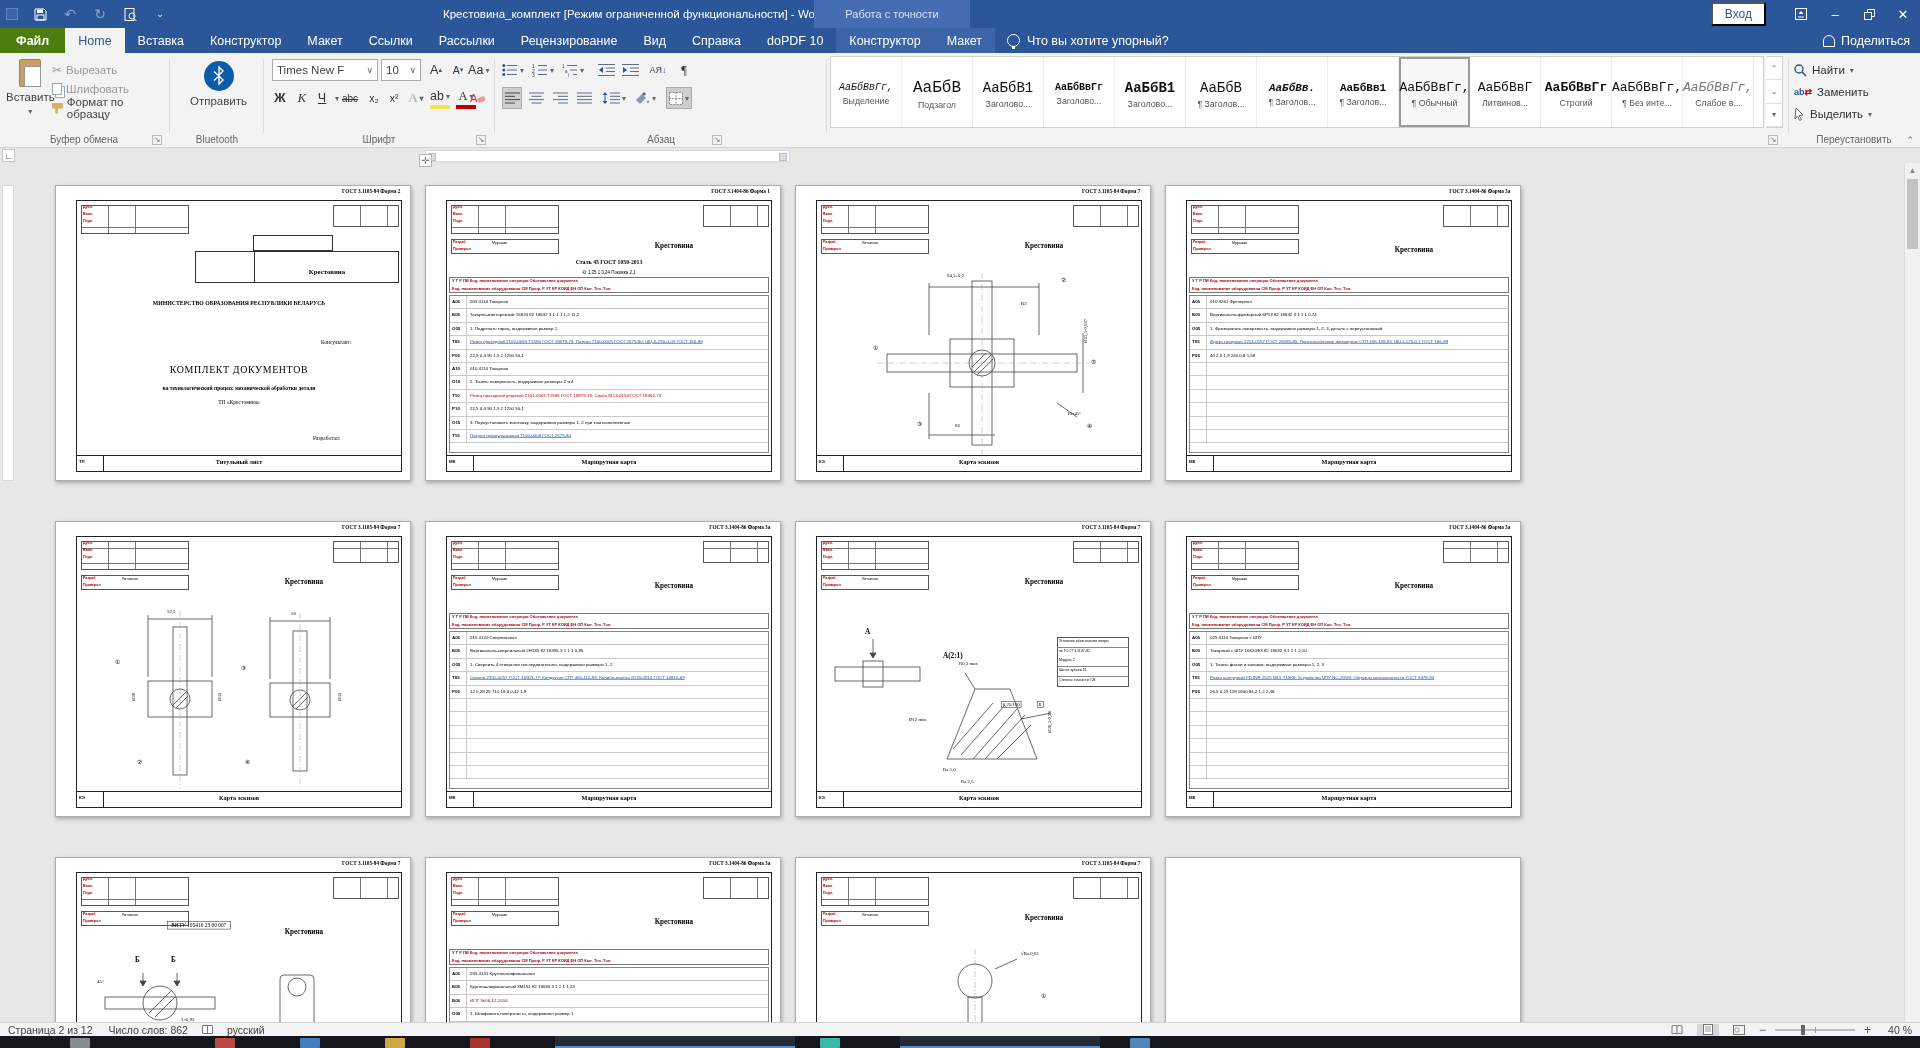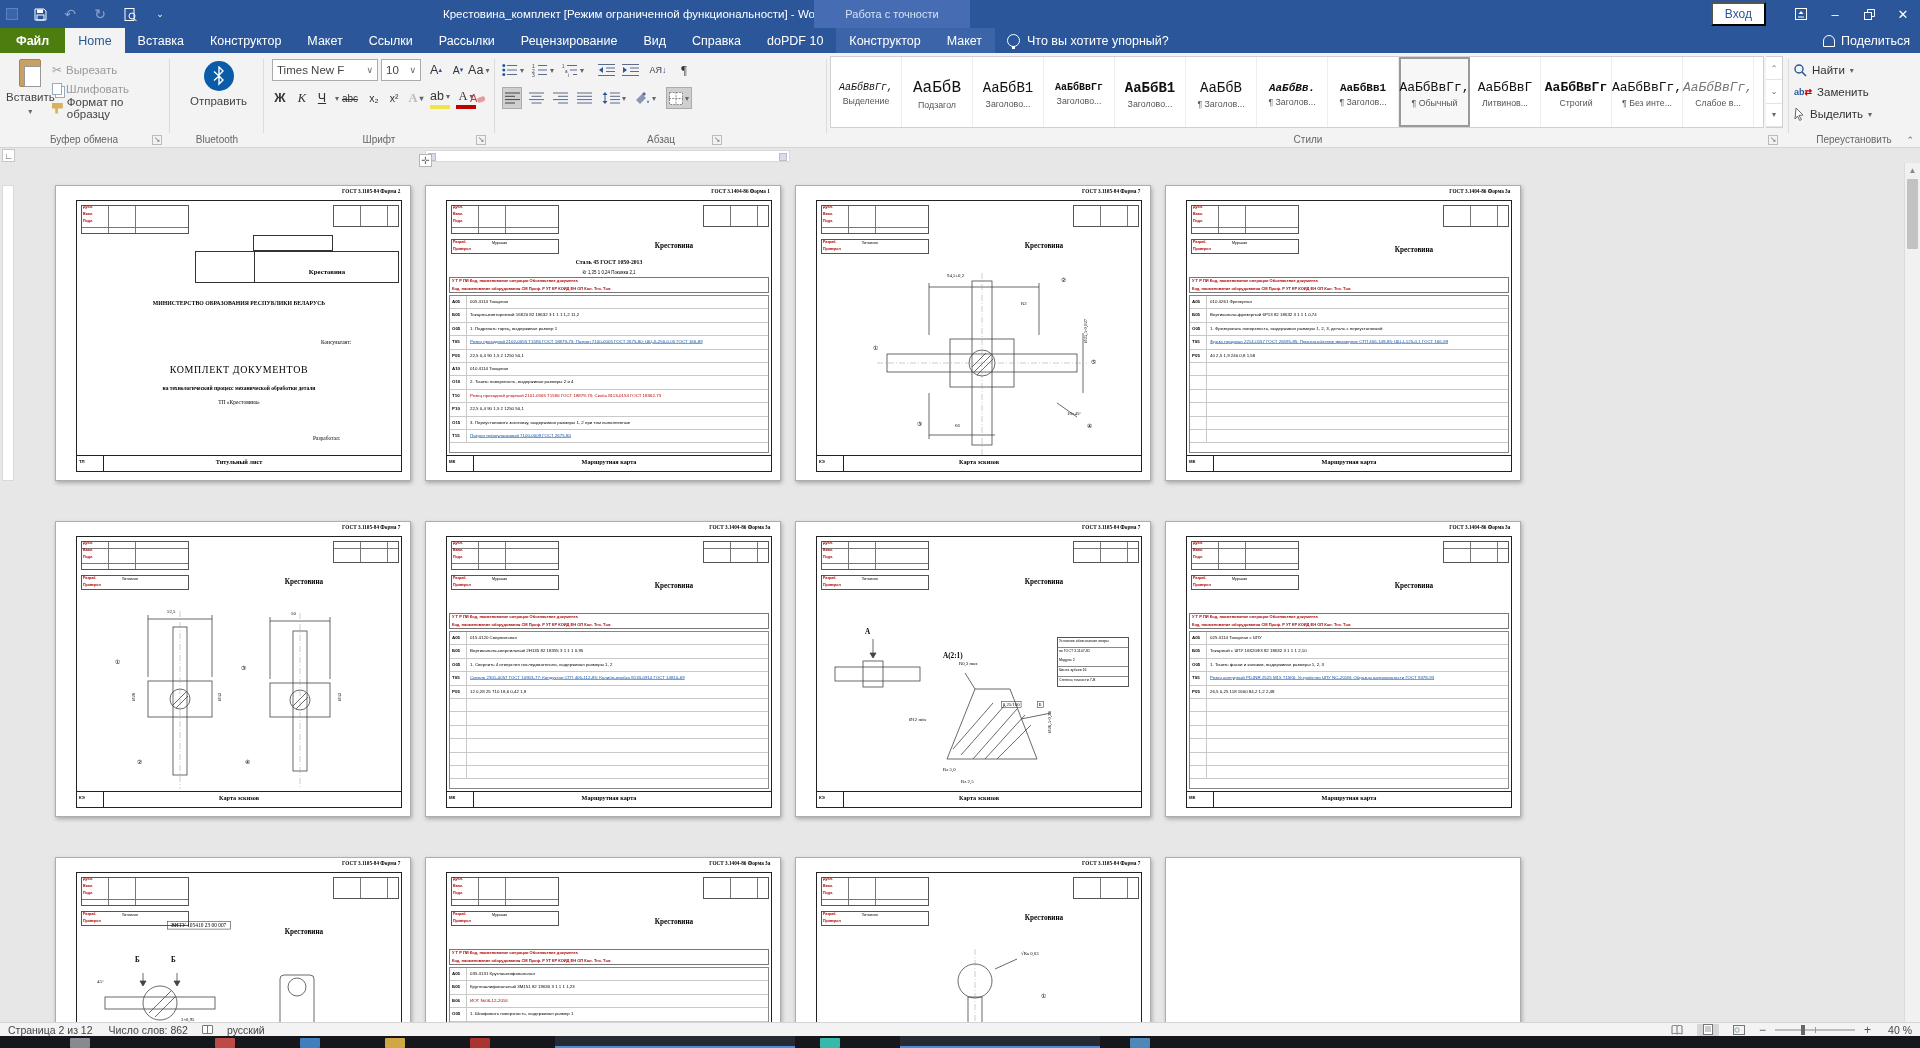--- a/index.html
+++ b/index.html
@@ -510,21 +510,20 @@
           <div class="stitem">
           <span class="ss">АаБбВвГг,</span>
           <span class="sl">Слабое в...</span>
         </div>
         </div>
       <div class="sscroll">
         <div>⌃</div>
         <div>⌄</div>
         <div>▾</div>
       </div>
-      <div class="glabel">Стили</div>
       <div class="launcher" style="left:938px">↘</div>
     </div>
     <div class="rgdiv" style="left:1788px"></div>
 
     <div class="rgroup" style="left:1794px;width:120px">
       <div class="editrow" style="position:absolute;left:0;top:7px">
           <svg width="13" height="13" viewBox="0 0 13 13">
             <circle cx="5" cy="5" r="4" fill="none" stroke="#2b579a" stroke-width="1.4"></circle>
             <line x1="8" y1="8" x2="12" y2="12" stroke="#2b579a" stroke-width="1.6"></line>
           </svg>

